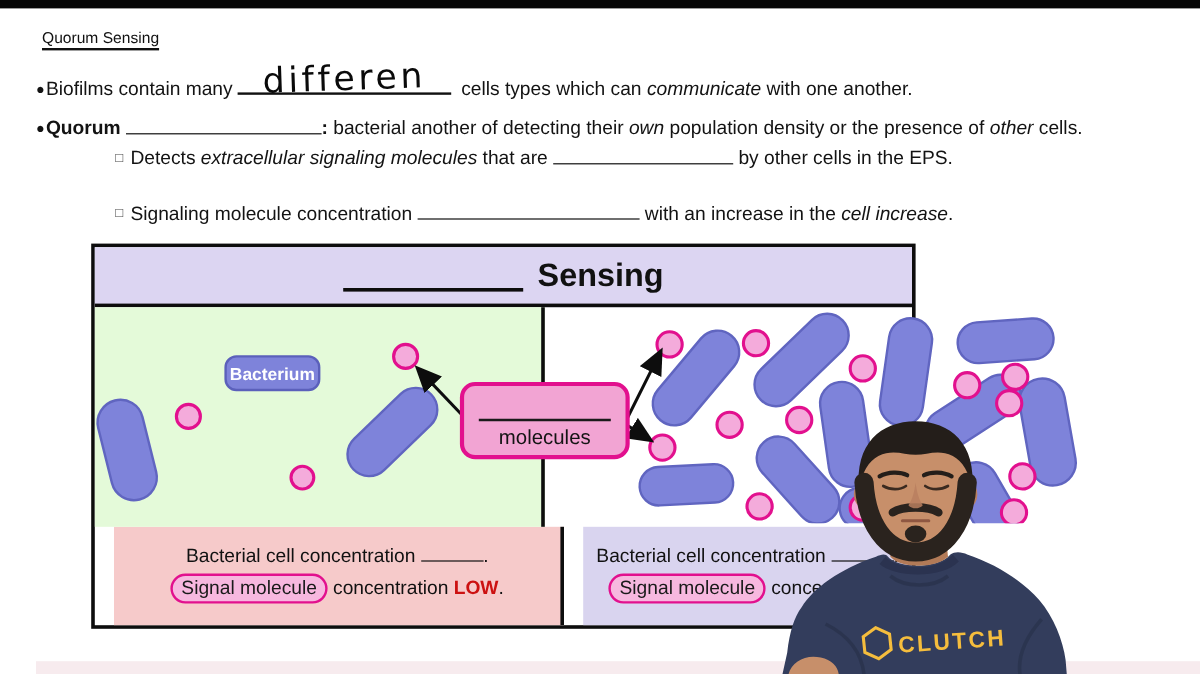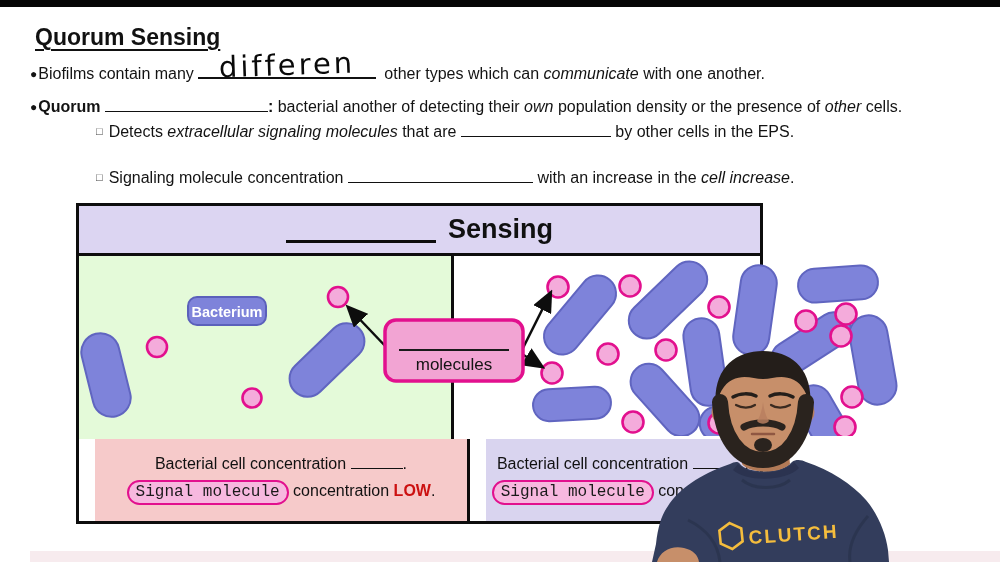--- a/index.html
+++ b/index.html
@@ -2,21 +2,21 @@
 <html><head>
 <meta charset="utf-8">
 <style>
   html,body{margin:0;padding:0;}
   .stage{position:relative;width:1000px;height:562px;background:#ffffff;overflow:hidden;
          font-family:"Liberation Sans",sans-serif;color:#111;}
   .topbar{position:absolute;left:0;top:0;width:1000px;height:7px;background:#050505;}
 
   
   .nline{position:absolute;font-size:16px;white-space:nowrap;color:#131313;}
-  .ntitle{position:absolute;left:35px;top:24px;font-size:23px;font-weight:bold;
+  .ntitle{position:absolute;left:35px;top:24px;font-size:13px;font-weight:normal;
           text-decoration:underline;text-decoration-thickness:2px;text-underline-offset:4px;}
   .bullet{font-size:12px;vertical-align:1px;margin-right:1px;}
   .sqbullet{font-size:11px;color:#444;margin-right:6px;vertical-align:2px;}
   .blank{display:inline-block;border-bottom:1.6px solid #111;height:14px;vertical-align:baseline;}
   .w163{width:163px;} .w150{width:150px;} .w185{width:185px;} .w52{width:52px;}
   .hw-blank{display:inline-block;width:178px;border-bottom:2px solid #111;height:16px;
             position:relative;vertical-align:baseline;margin:0 4px;}
   .hw{position:absolute;left:0;right:0;bottom:-5px;text-align:center;font-size:29px;
       font-family:"DejaVu Sans",sans-serif;letter-spacing:3px;transform:rotate(-2deg);color:#0a0a0a;}
 
@@ -29,40 +29,40 @@
   .dg-main{position:relative;height:183px;box-sizing:border-box;display:flex;flex-direction:column;}
   .panel{background:#e4fad9;box-sizing:border-box;height:100%;}
   .panel.left{width:375px;border-right:3px solid #0d0d0d;}
   .panel.right{flex:1;}
   .dg-svg{position:absolute;left:0;top:0;width:833px;height:180px;}
   .dg-captions{height:82px;display:flex;border-top:0;box-sizing:border-box;}
   .cap{box-sizing:border-box;height:100%;text-align:center;font-size:16px;padding-top:11px;line-height:27px;margin-left:16px;}
   .cap.left{width:375px;background:#f6caca;border-right:3px solid #0d0d0d;}
   .cap.right{flex:1;background:#d9d4ef;}
   .pill{display:inline-block;border:2.5px solid #e2108e;border-radius:13px;background:#f7b8df;
-        padding:0 7px;line-height:21px;color:#1a1a1a;font-family:Liberation Mono, monospace;}
+        padding:0 7px;line-height:21px;color:#1a1a1a;}
   .low{color:#cc1111;font-weight:bold;}
 
   
   .bottom-strip{position:absolute;left:30px;top:551px;width:970px;height:11px;background:#f7ebee;}
   .person{position:absolute;left:630px;top:348px;width:330px;height:214px;}
   em{font-style:italic;}
   b{font-weight:bold;}
 </style>
 </head>
 <body>
 
 <div class="stage">
   <div class="topbar"></div>
 
   <div class="ntitle">Quorum Sensing</div>
 
   <div class="nline" style="left:30px;top:61px">
     <span class="bullet">●</span><span>Biofilms contain many</span><span class="hw-blank"><span class="hw">differen</span></span>
-    <span>other types which can</span>
+    <span>cells types which can</span>
     <em>communicate</em>
     <span>with one another.</span>
   </div>
 
   <div class="nline" style="left:30px;top:97px">
     <span class="bullet">●</span><b>Quorum</b>
     <span class="blank w163"></span><b>:</b>
     <span>bacterial another of detecting their</span>
     <em>own</em>
     <span>population density or the presence of</span>

